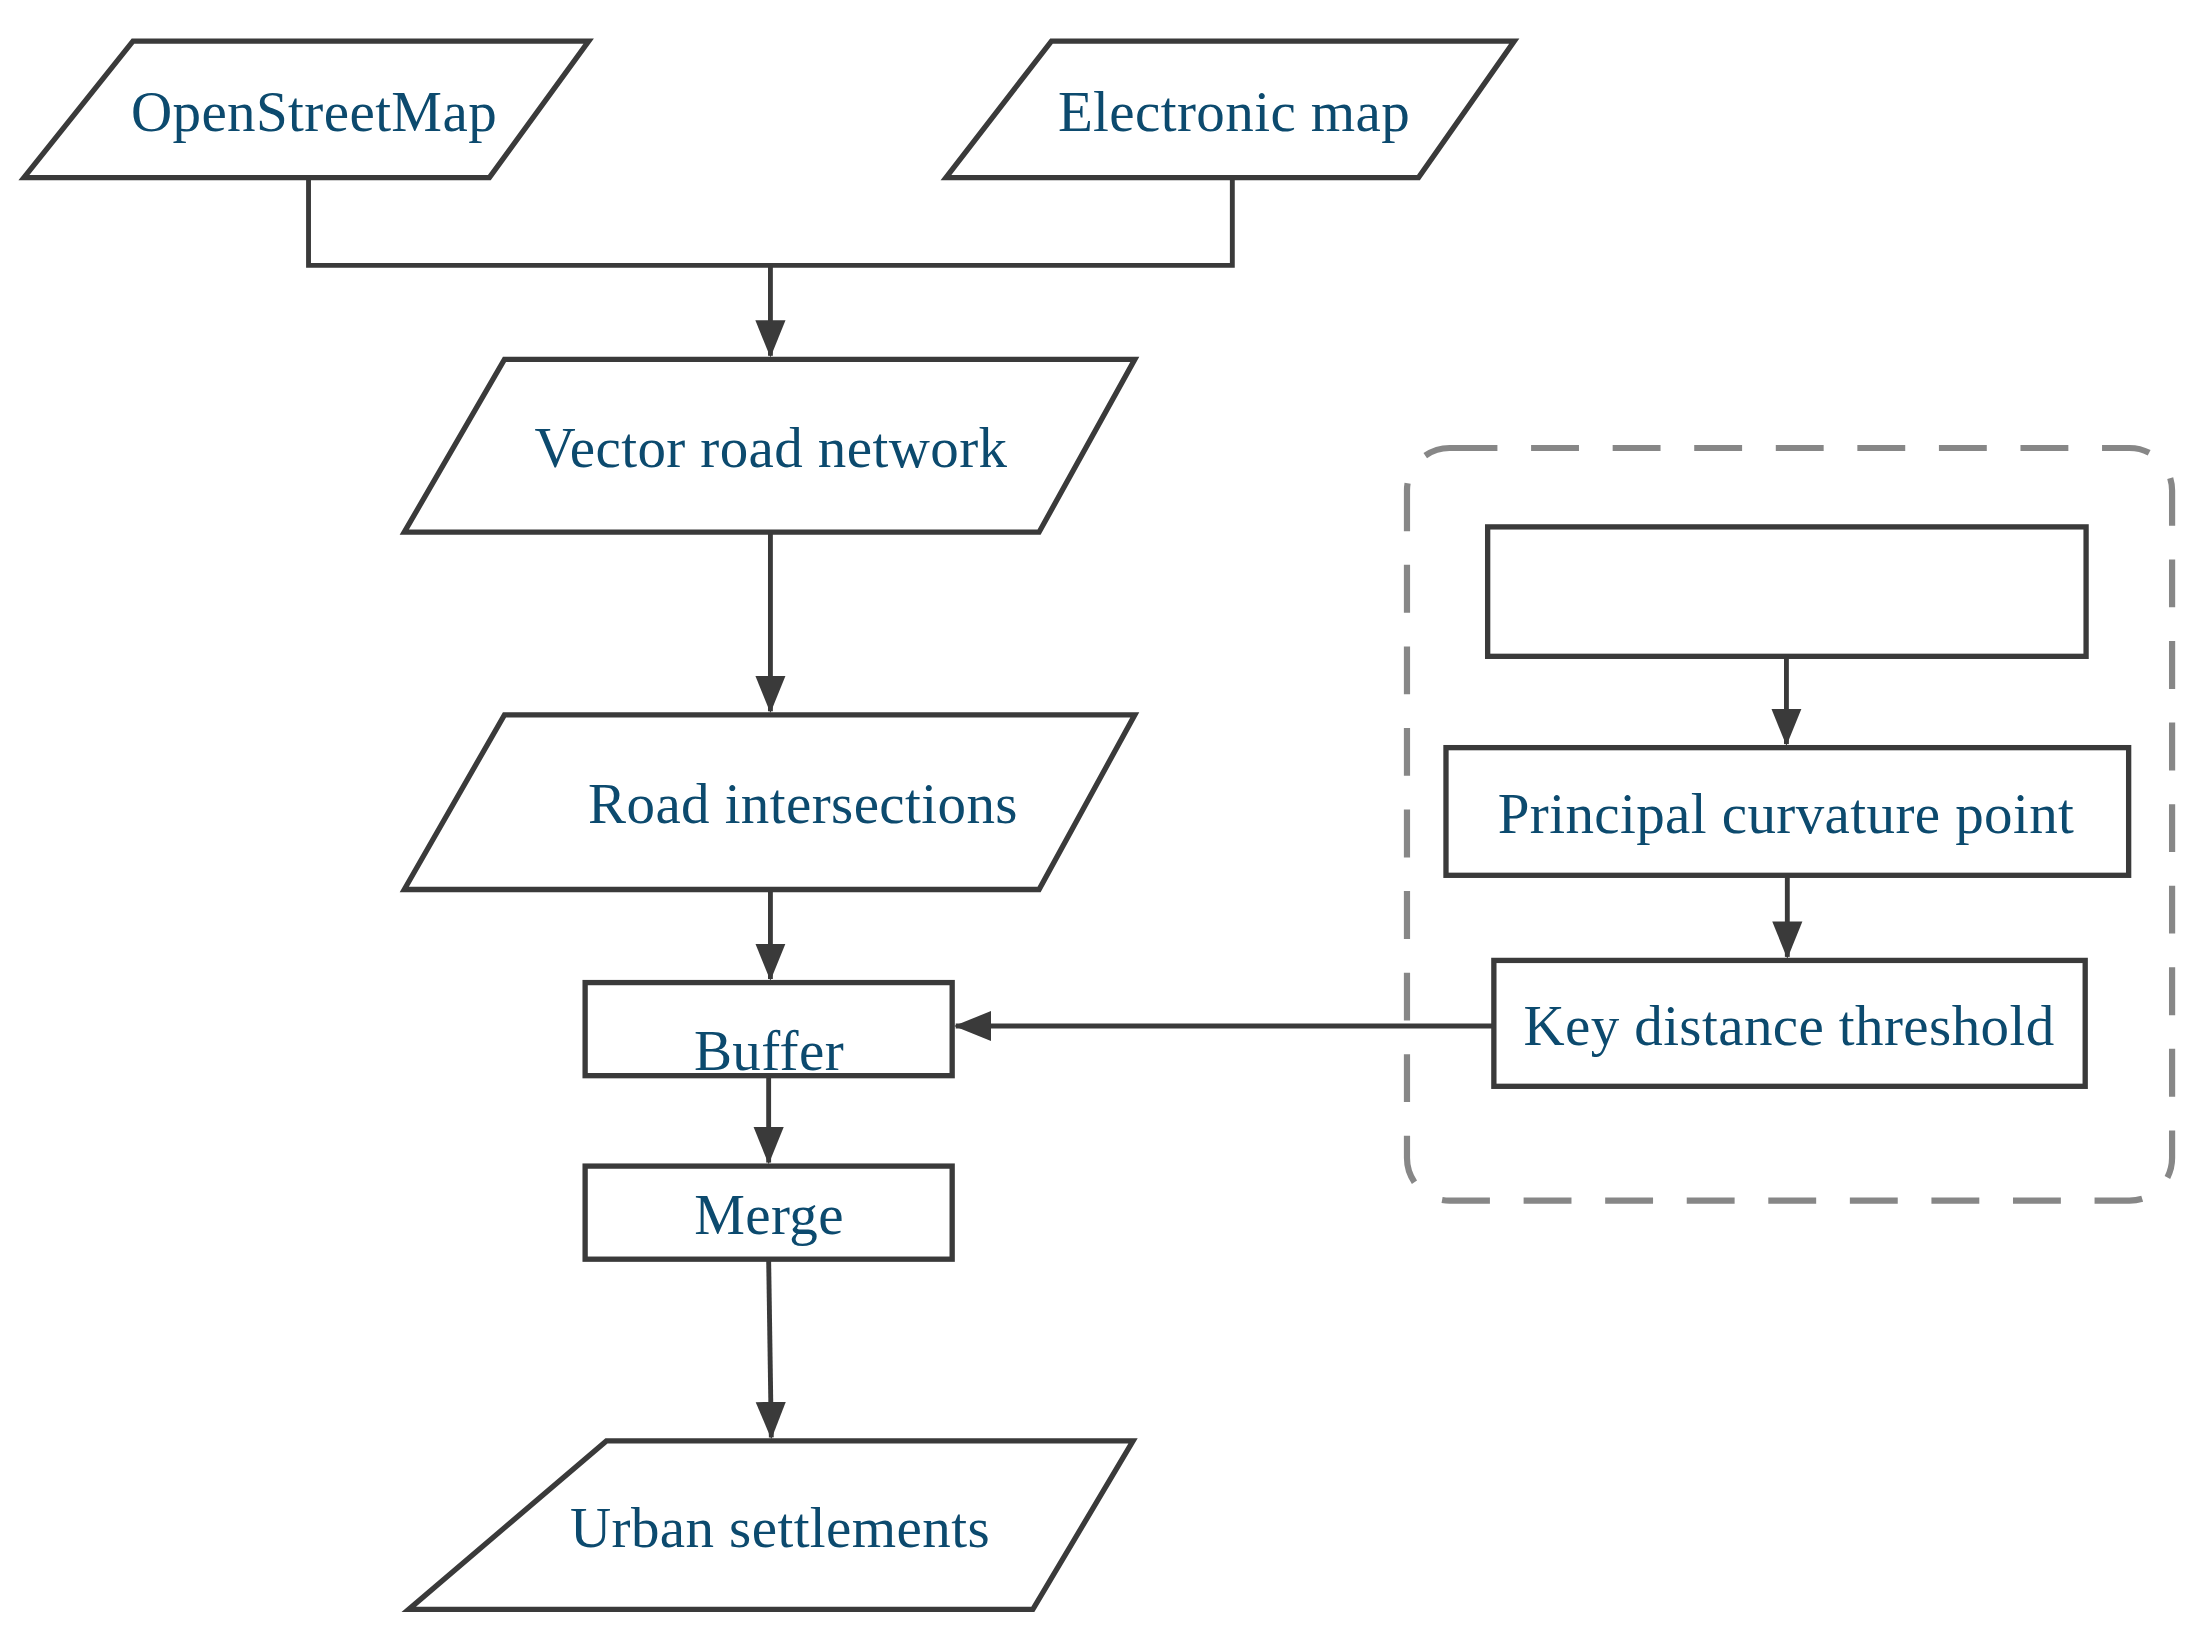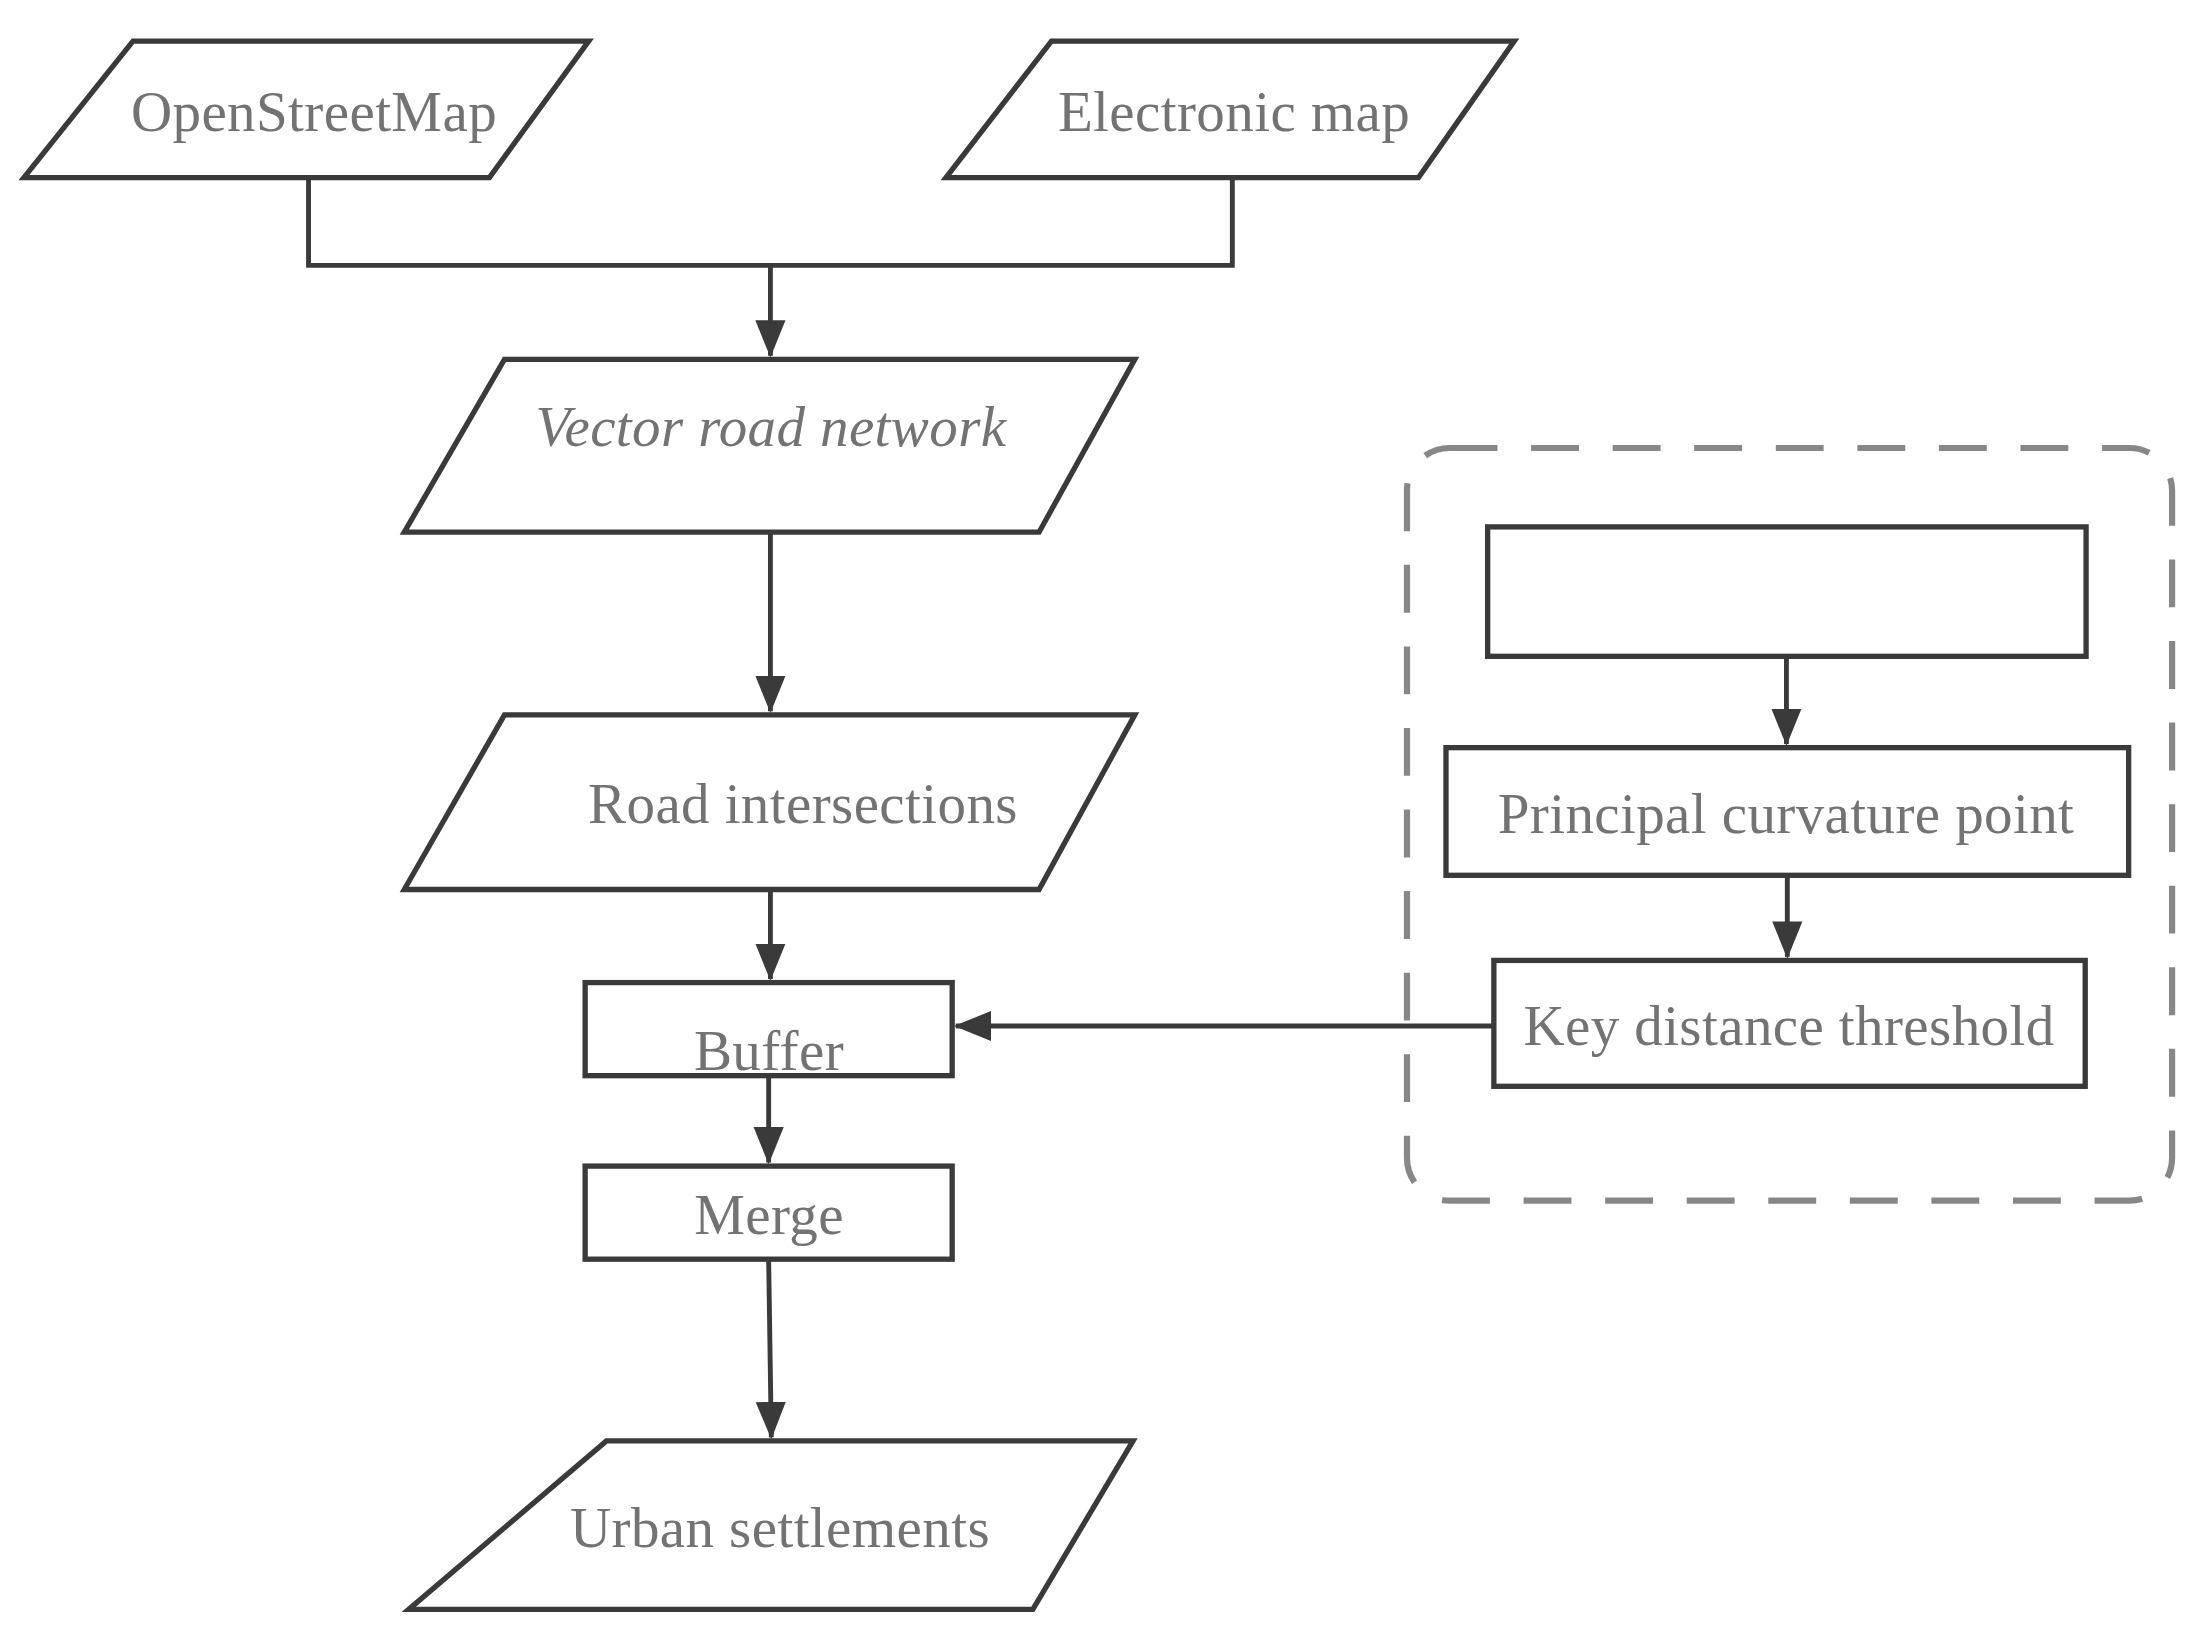--- a/index.html
+++ b/index.html
@@ -18,21 +18,21 @@
   #diagram-svg {
     position: absolute;
     left: 0;
     top: 0;
   }
   .node-label {
     position: absolute;
     transform: translate(-50%, -50%);
     font-size: 57px;
     line-height: 1;
-    color: #737373;
+    color: #0c4a6e;
     white-space: nowrap;
     text-align: center;
     letter-spacing: 0.4px;
   }
   .shape {
     fill: #ffffff;
     stroke: #3a3a3a;
     stroke-width: 6;
   }
   .connector {
@@ -87,21 +87,21 @@
 
     <rect x="1678" y="594" width="675" height="146" class="shape"></rect>
     <rect x="1631" y="843" width="770" height="144" class="shape"></rect>
     <rect x="1685" y="1083" width="667" height="142" class="shape"></rect>
   </svg>
 
   <div class="node-label" style="left:314px; top:111px;">OpenStreetMap</div>
 
   <div class="node-label" style="left:1234px; top:111px;">Electronic map</div>
 
-  <div class="node-label" style="left:771px; top:426px;font-style:italic;">Vector road network</div>
+  <div class="node-label" style="left:771px; top:447px;">Vector road network</div>
 
   <div class="node-label" style="left:771px; top:803px;margin-left:32px;">Road intersections</div>
 
   <div class="node-label" style="left:769px; top:1030px;margin-top:20px;">Buffer</div>
 
   <div class="node-label" style="left:769px; top:1214px;">Merge</div>
 
   <div class="node-label" style="left:780px; top:1527px;">Urban settlements</div>
 
 

